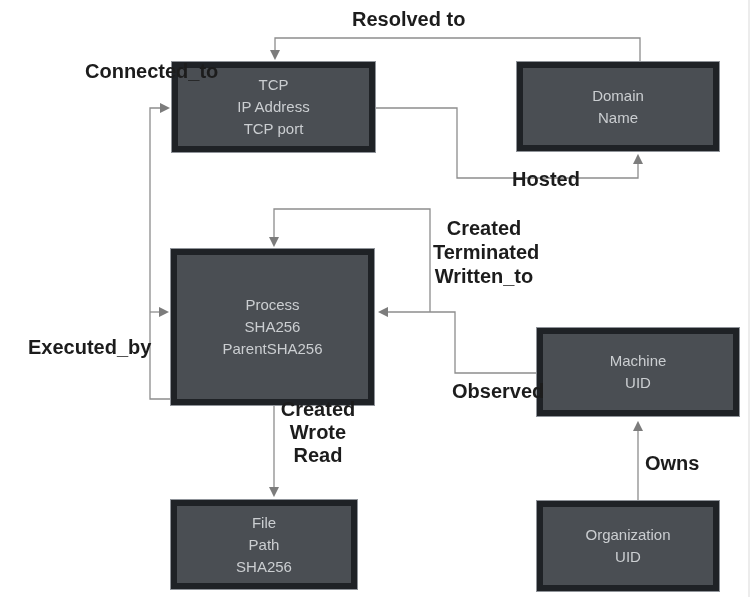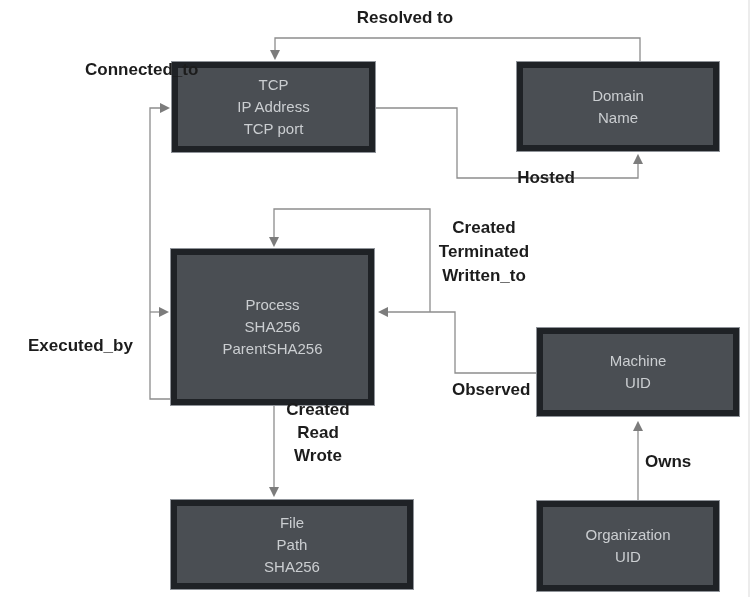--- a/index.html
+++ b/index.html
@@ -30,28 +30,28 @@
     color: var(--node-text, #cbced1);
     font-size: 15px;
     line-height: 22px;
     text-align: center;
   }
   .node span { display: block; }
   #node-tcp          { left: 172px; top: 62px;  width: 203px; height: 90px; justify-content: center; }
   #node-domain       { left: 517px; top: 62px;  width: 202px; height: 89px; }
   #node-process      { left: 171px; top: 249px; width: 203px; height: 156px; }
   #node-machine      { left: 537px; top: 328px; width: 202px; height: 88px; }
-  #node-file         { left: 171px; top: 500px; width: 242px; height: 89px; }
+  #node-file         { left: 171px; top: 500px; width: 186px; height: 89px; }
   #node-organization { left: 537px; top: 501px; width: 182px; height: 90px; }
 
   .edge-label {
     position: absolute;
     font-weight: 700;
     color: var(--label-text, #1c1c1c);
-    font-size: 17px;
+    font-size: 20px;
     white-space: nowrap;
   }
   .edge-label span { display: block; }
   .edge-label.multi { line-height: 24px; text-align: center; }
   #label-resolved-to    { left: 352px; top: 8px;   width: 106px; text-align: center; }
   #label-connected-to   { left: 45px;  top: 60px; margin-left: 40px; }
   #label-hosted         { left: 510px; top: 168px; width: 72px;  text-align: center; }
   #label-process-events { left: 433px; top: 216px; width: 102px; }
   #label-executed-by    { left: 28px;  top: 336px; }
   #label-observed       { left: 452px; top: 380px; }
@@ -124,19 +124,19 @@
   <div class="edge-label" id="label-hosted">Hosted</div>
   <div class="edge-label multi" id="label-process-events">
     <span>Created</span>
     <span>Terminated</span>
     <span>Written_to</span>
   </div>
   <div class="edge-label" id="label-executed-by">Executed_by</div>
   <div class="edge-label" id="label-observed">Observed</div>
   <div class="edge-label multi" id="label-file-ops">
     <span>Created</span>
+    <span>Wrote</span>
     <span>Read</span>
-    <span>Wrote</span>
   </div>
   <div class="edge-label" id="label-owns">Owns</div>
 
   <div class="right-strip"></div>
 </div>
 
 </body></html>

